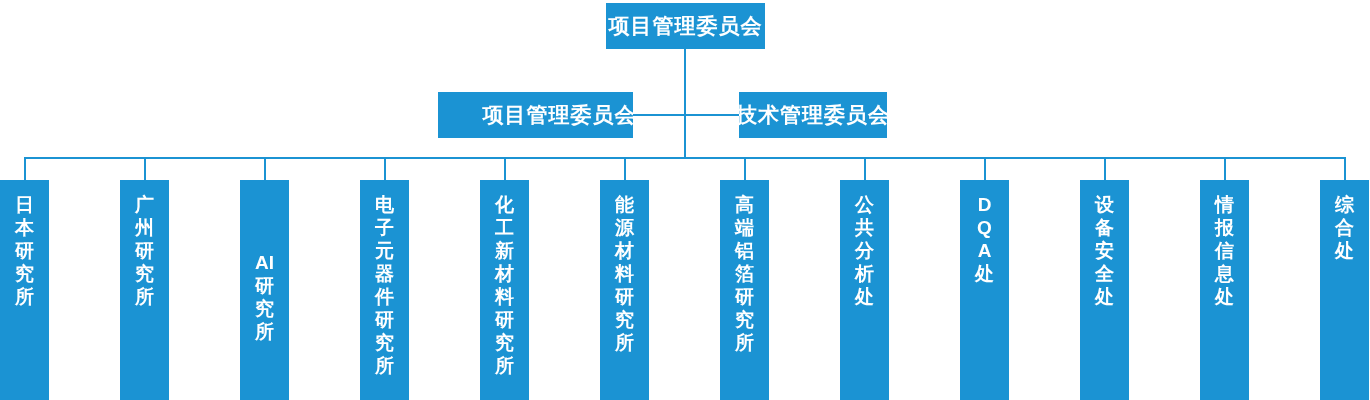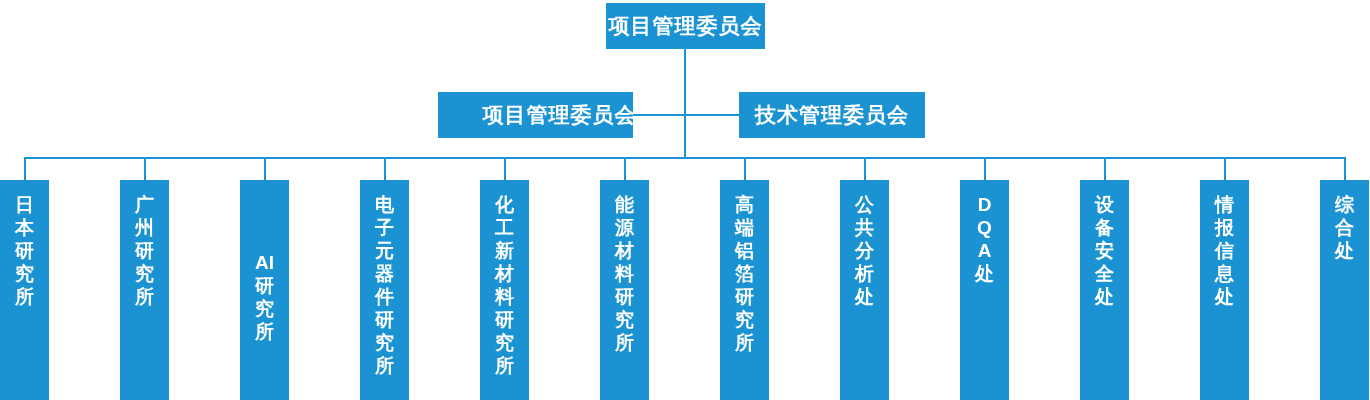--- a/index.html
+++ b/index.html
@@ -53,21 +53,21 @@
     left: 438px;
     top: 92px;
     width: 195px;
     height: 46px;
     font-size: 21px;
     padding-left: 48px;
   }
   #committee-1 {
     left: 739px;
     top: 92px;
-    width: 186px;
+    width: 148px;
     height: 46px;
     font-size: 21px;
   }
   #committee-connector {
     left: 633px;
     top: 114px;
     width: 106px;
     height: 2px;
   }
   

